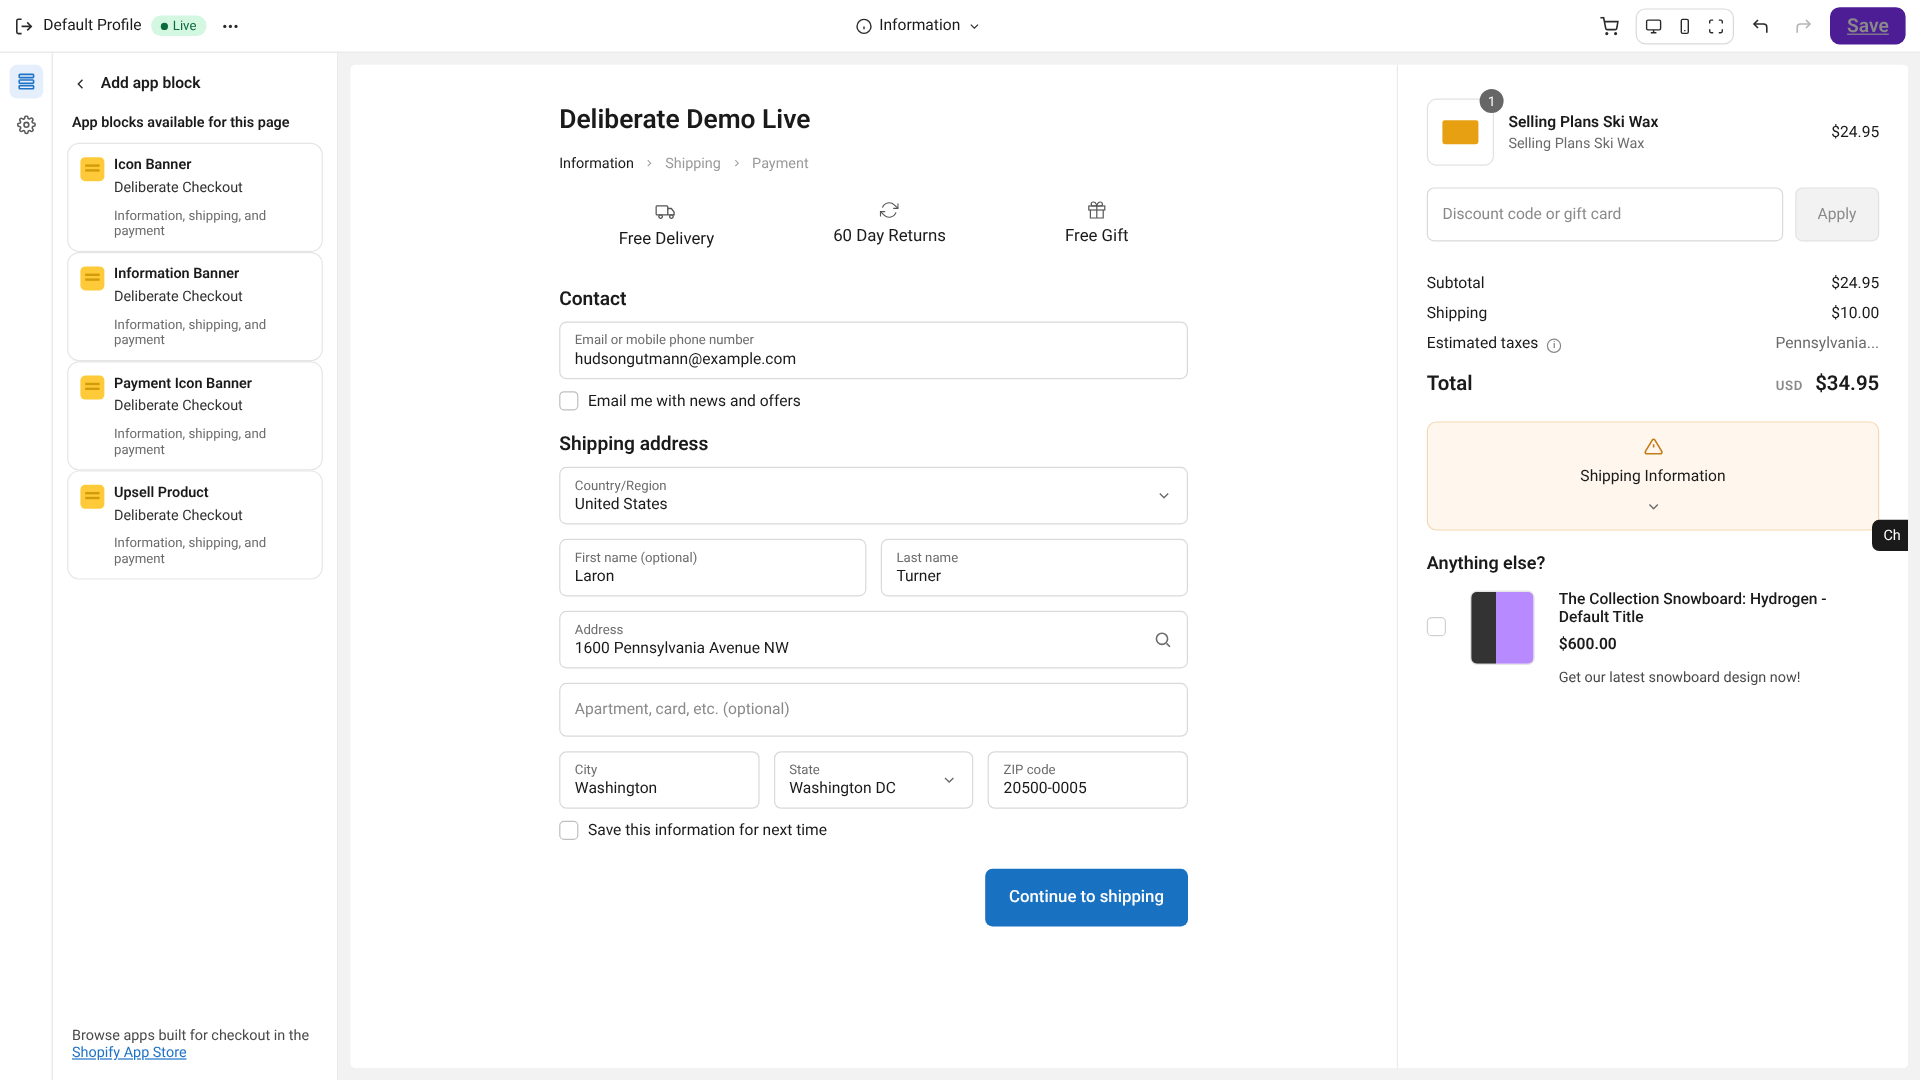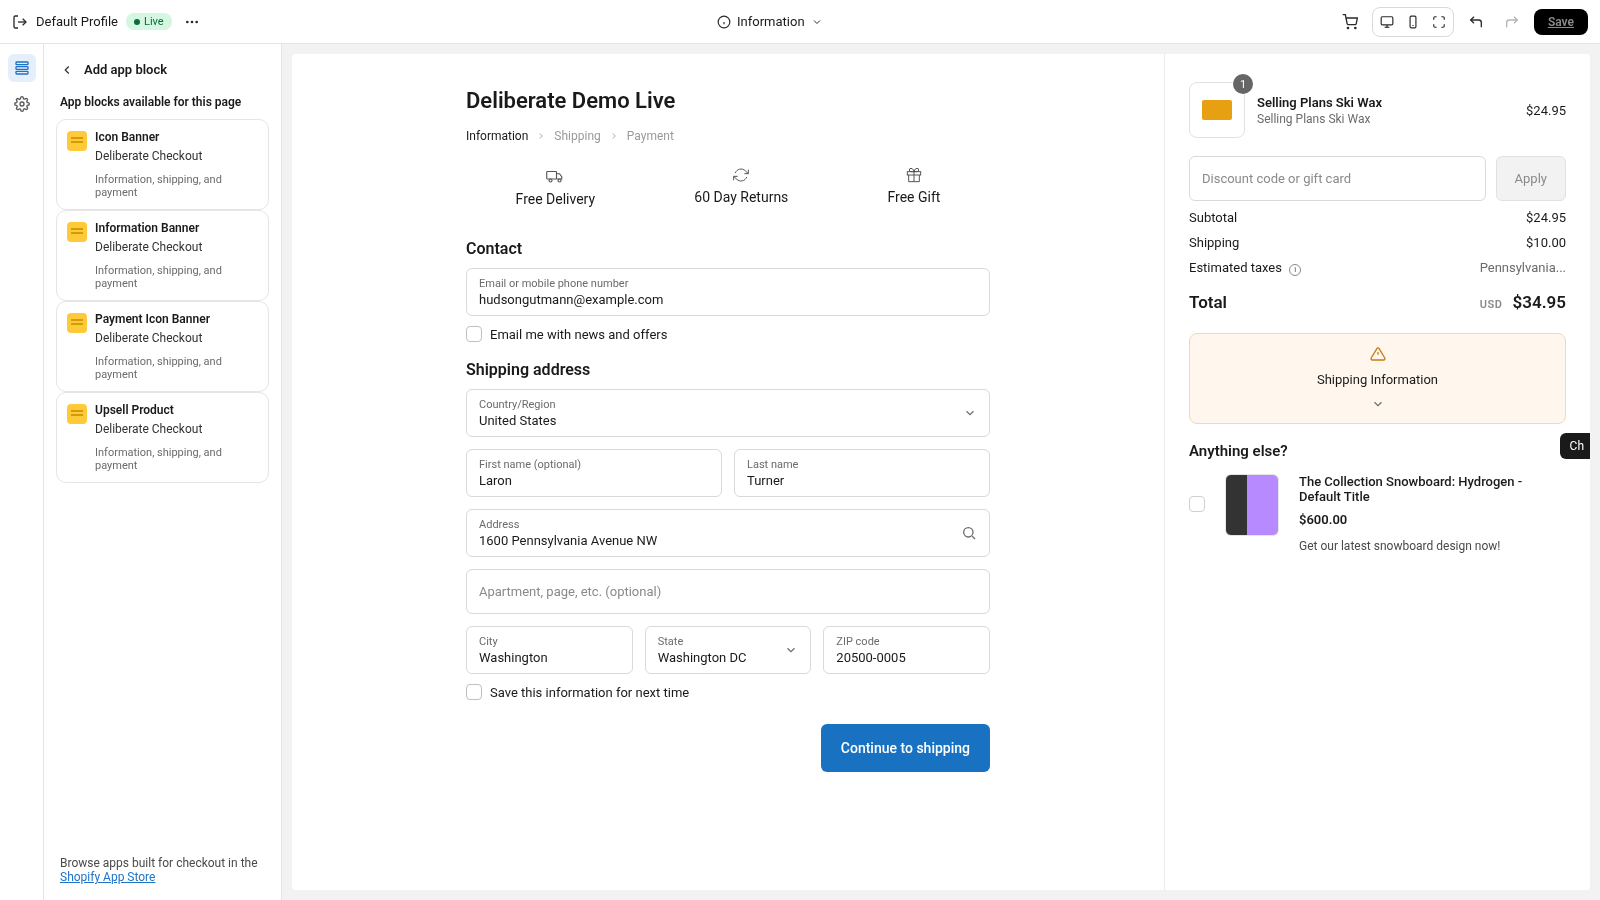--- a/index.html
+++ b/index.html
@@ -12,21 +12,21 @@
 .topbar-right { display: flex; align-items: center; gap: 8px; }
 .exit-icon { width: 16px; height: 16px; cursor: pointer; }
 .profile-label { font-size: 13px; }
 .live-badge { background: #d4f7e1; color: #0a6b3d; font-size: 11px; padding: 2px 8px; border-radius: 8px; display: inline-flex; align-items: center; gap: 4px; }
 .live-badge::before { content: ''; width: 6px; height: 6px; border-radius: 50%; background: #0a6b3d; }
 .dots-btn { cursor: pointer; padding: 4px; }
 .page-selector { display: flex; align-items: center; gap: 6px; font-size: 13px; cursor: pointer; }
 .icon-btn { width: 28px; height: 28px; display: flex; align-items: center; justify-content: center; border-radius: 6px; cursor: pointer; }
 .device-group { display: flex; border: 1px solid #d9d9d9; border-radius: 8px; padding: 2px; gap: 2px; }
 .device-group .icon-btn { width: 24px; height: 24px; }
-.save-btn { background: #000000; color: #8a8a8a; border: none; border-radius: 8px; padding: 6px 14px; font-size: 12px; font-weight: 600; cursor: not-allowed; text-decoration: underline; }
+.save-btn { background: #4c1d95; color: #8a8a8a; border: none; border-radius: 8px; padding: 6px 14px; font-size: 16px; font-weight: 600; cursor: not-allowed; text-decoration: underline; }
 
 
 .shell { display: flex; height: calc(900px - 44px); }
 .rail { width: 44px; border-right: 1px solid #e5e5e5; padding-top: 10px; display: flex; flex-direction: column; align-items: center; gap: 8px; }
 .rail-btn { width: 28px; height: 28px; display: flex; align-items: center; justify-content: center; border-radius: 6px; cursor: pointer; }
 .rail-btn.active { background: #e4effb; color: #1f73c7; }
 
 .sidebar { width: 238px; border-right: 1px solid #e5e5e5; display: flex; flex-direction: column; padding: 12px; }
 .sidebar-header { display: flex; align-items: center; gap: 10px; padding: 6px 4px 14px; }
 .back-chevron { cursor: pointer; }
@@ -76,21 +76,21 @@
 .checkout-side { width: 425px; padding: 28px 24px; background: #fff; overflow-y: auto; position: relative; }
 .line-item { display: flex; align-items: center; gap: 12px; margin-bottom: 18px; }
 .thumb-wrap { position: relative; }
 .thumb { width: 56px; height: 56px; border-radius: 8px; border: 1px solid #e2e2e2; background: #fff; display: flex; align-items: center; justify-content: center; }
 .thumb-inner { width: 30px; height: 20px; background: #e6a012; border-radius: 2px; }
 .qty-badge { position: absolute; top: -8px; right: -8px; background: #666; color: #fff; font-size: 11px; width: 20px; height: 20px; border-radius: 50%; display: flex; align-items: center; justify-content: center; }
 .li-text { flex: 1; }
 .li-title { font-size: 13px; font-weight: 600; }
 .li-sub { font-size: 12px; color: #6b6b6b; margin-top: 2px; }
 .li-price { font-size: 13px; }
-.discount-row { display: flex; gap: 10px; margin-bottom: 4px; }
+.discount-row { display: flex; gap: 10px; margin-bottom: 23px; }
 .discount-input { flex: 1; border: 1px solid #d9d9d9; border-radius: 6px; padding: 14px 12px; font-size: 13px; color: #8a8a8a; }
 .apply-btn { background: #f2f2f2; border: 1px solid #e1e1e1; color: #8a8a8a; border-radius: 6px; padding: 0 18px; font-size: 13px; cursor: not-allowed; }
 .total-row { display: flex; justify-content: space-between; padding: 5px 0; font-size: 13px; }
 .total-row.total { font-size: 17px; font-weight: 600; margin-top: 6px; align-items: baseline; }
 .total-row .curr { font-size: 11px; color: #8a8a8a; margin-right: 6px; letter-spacing: 0.5px; }
 .tax-info { width: 12px; height: 12px; border: 1px solid #888; border-radius: 50%; display: inline-flex; align-items: center; justify-content: center; font-size: 8px; margin-left: 4px; color: #555; }
 
 .alert { background: #fff7ee; border: 1px solid #f3d8b2; border-radius: 8px; padding: 12px 14px; margin: 16px 0 18px; display: flex; align-items: center; gap: 10px; flex-direction: column; }
 .alert-icon { color: #c67c15; }
 .alert-title { font-size: 13px; flex: 1; }
@@ -350,21 +350,21 @@
               <div class="flabel">Address</div>
               <div class="fval">1600 Pennsylvania Avenue NW</div>
               <span class="search">
                   <svg width="16" height="16" viewBox="0 0 24 24" fill="none" stroke="currentColor" stroke-width="2">
                     <circle cx="11" cy="11" r="7"></circle>
                     <line x1="21" y1="21" x2="16.65" y2="16.65"></line>
                   </svg>
                 </span>
             </div>
             <div class="field single">
-              <div class="fplace">Apartment, page, etc. (optional)</div>
+              <div class="fplace">Apartment, card, etc. (optional)</div>
             </div>
             <div class="field-row">
               <div class="field">
                 <div class="flabel">City</div>
                 <div class="fval">Washington</div>
               </div>
               <div class="field">
                 <div class="flabel">State</div>
                 <div class="fval">Washington DC</div>
                 <span class="chevron">

